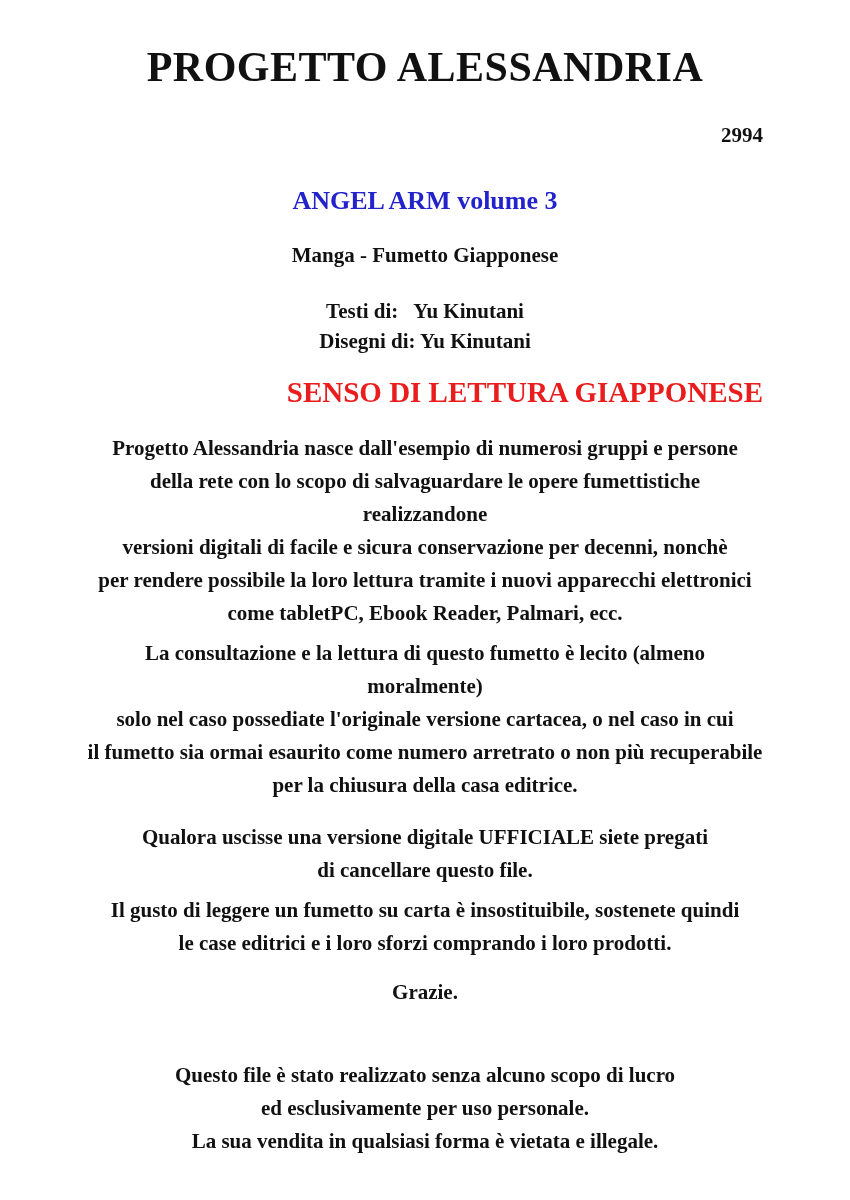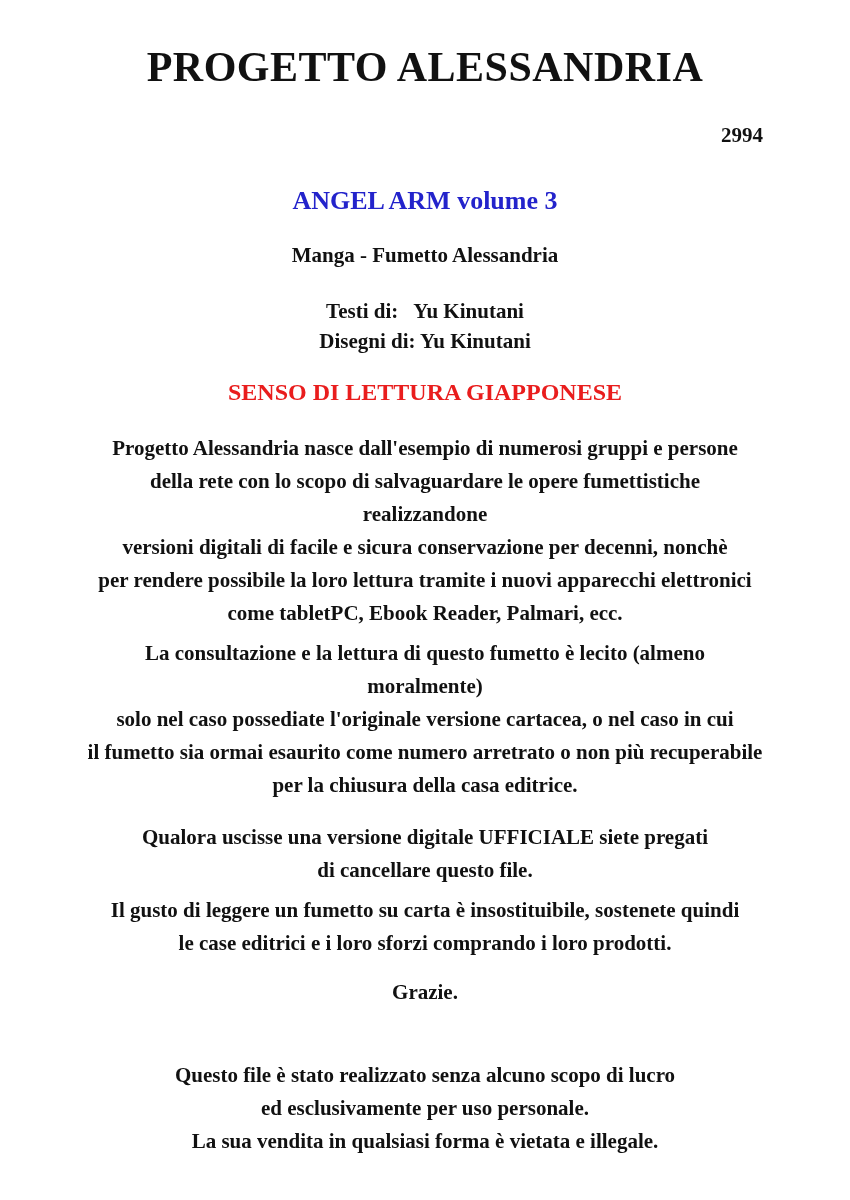--- a/index.html
+++ b/index.html
@@ -45,23 +45,24 @@
   .credits {
     margin-top: 28px;
     font-size: 21px;
     line-height: 30px;
   }
   .credits div {
     white-space: pre;
   }
   .notice {
     margin-top: 22px;
-    font-size: 24px;
+    font-size: 29px;
     line-height: 28px;
     color: var(--accent_red, #e91d1d);
+    text-align: right;
   }
   .para {
     margin: 7px 0 0 0;
     font-size: 21px;
     line-height: 33px;
     white-space: pre-line;
   }
   .para.first {
     margin-top: 26px;
   }
@@ -93,21 +94,21 @@
 <body>
 
 <div class="doc">
 
   <h1 class="title">PROGETTO ALESSANDRIA</h1>
 
   <div class="release-number">2994</div>
 
   <h2 class="volume-title">ANGEL ARM volume 3</h2>
 
-  <div class="subtitle">Manga - Fumetto Alessandria</div>
+  <div class="subtitle">Manga - Fumetto Giapponese</div>
 
   <div class="credits">
     <div>Testi di:   Yu Kinutani</div>
     <div>Disegni di: Yu Kinutani</div>
   </div>
 
   <div class="notice">SENSO DI LETTURA GIAPPONESE</div>
 
   <p class="para first">Progetto Alessandria nasce dall'esempio di numerosi gruppi e persone
 della rete con lo scopo di salvaguardare le opere fumettistiche realizzandone

